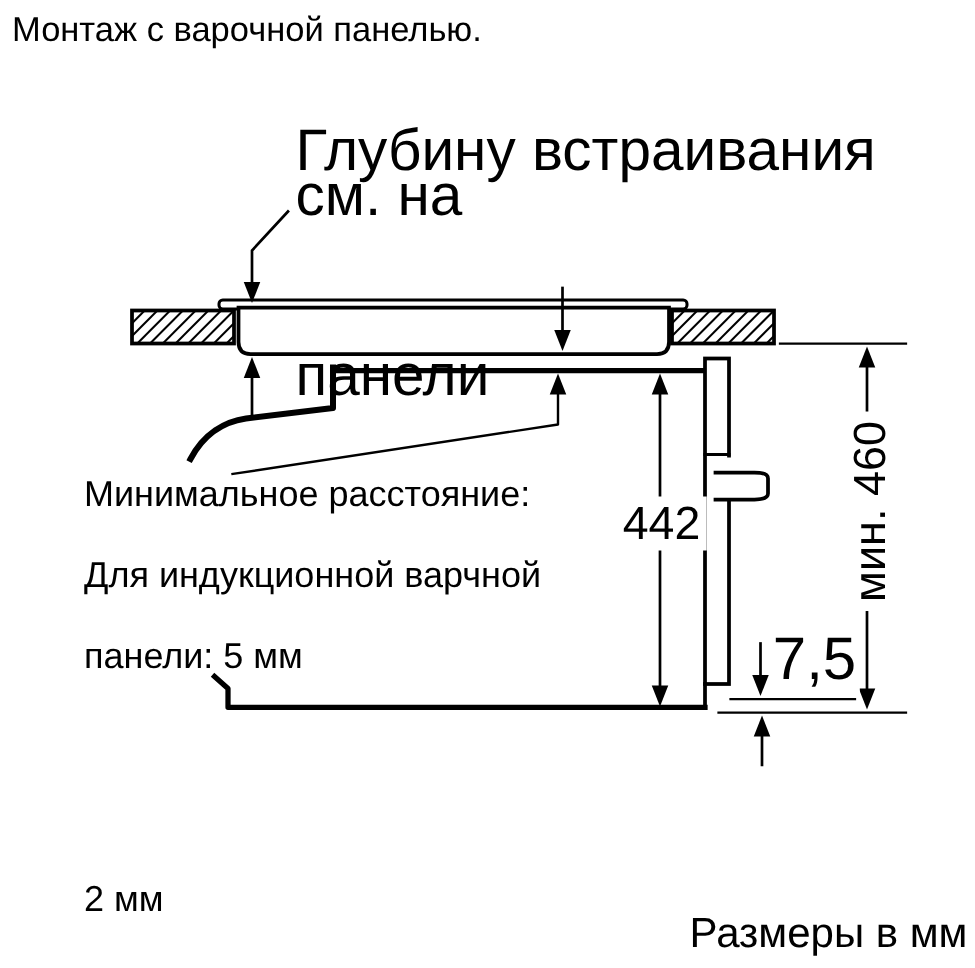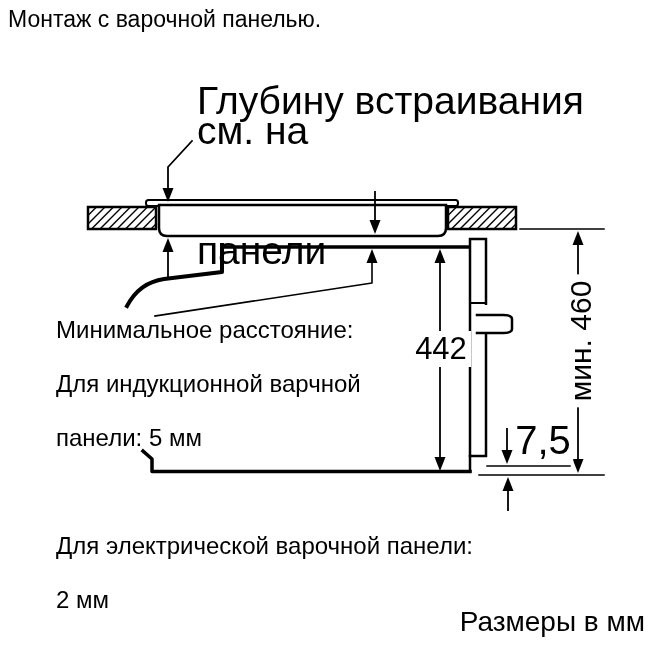--- a/index.html
+++ b/index.html
@@ -109,21 +109,21 @@
   <div class="txt title">Монтаж с варочной панелью.</div>
 
   <div class="txt note"><span>Глубину встраивания см. на</span><br>
     <br>
     <span>панели</span></div>
 
   <div class="txt minnote"><span>Минимальное расстояние:</span><br>
     <span>Для индукционной варчной</span><br>
     <span>панели: 5 мм</span><br>
     <br>
-    <span>Для электрической варочной панели:</span><br>
+    <br>
     <span>2 мм</span></div>
 
   <div class="txt dim d442">442</div>
   <div class="txt dim d75">7,5</div>
   <div class="txt dim d460">мин. 460</div>
 
   <div class="txt footer">Размеры в мм</div>
 </div>
 
 </body></html>

